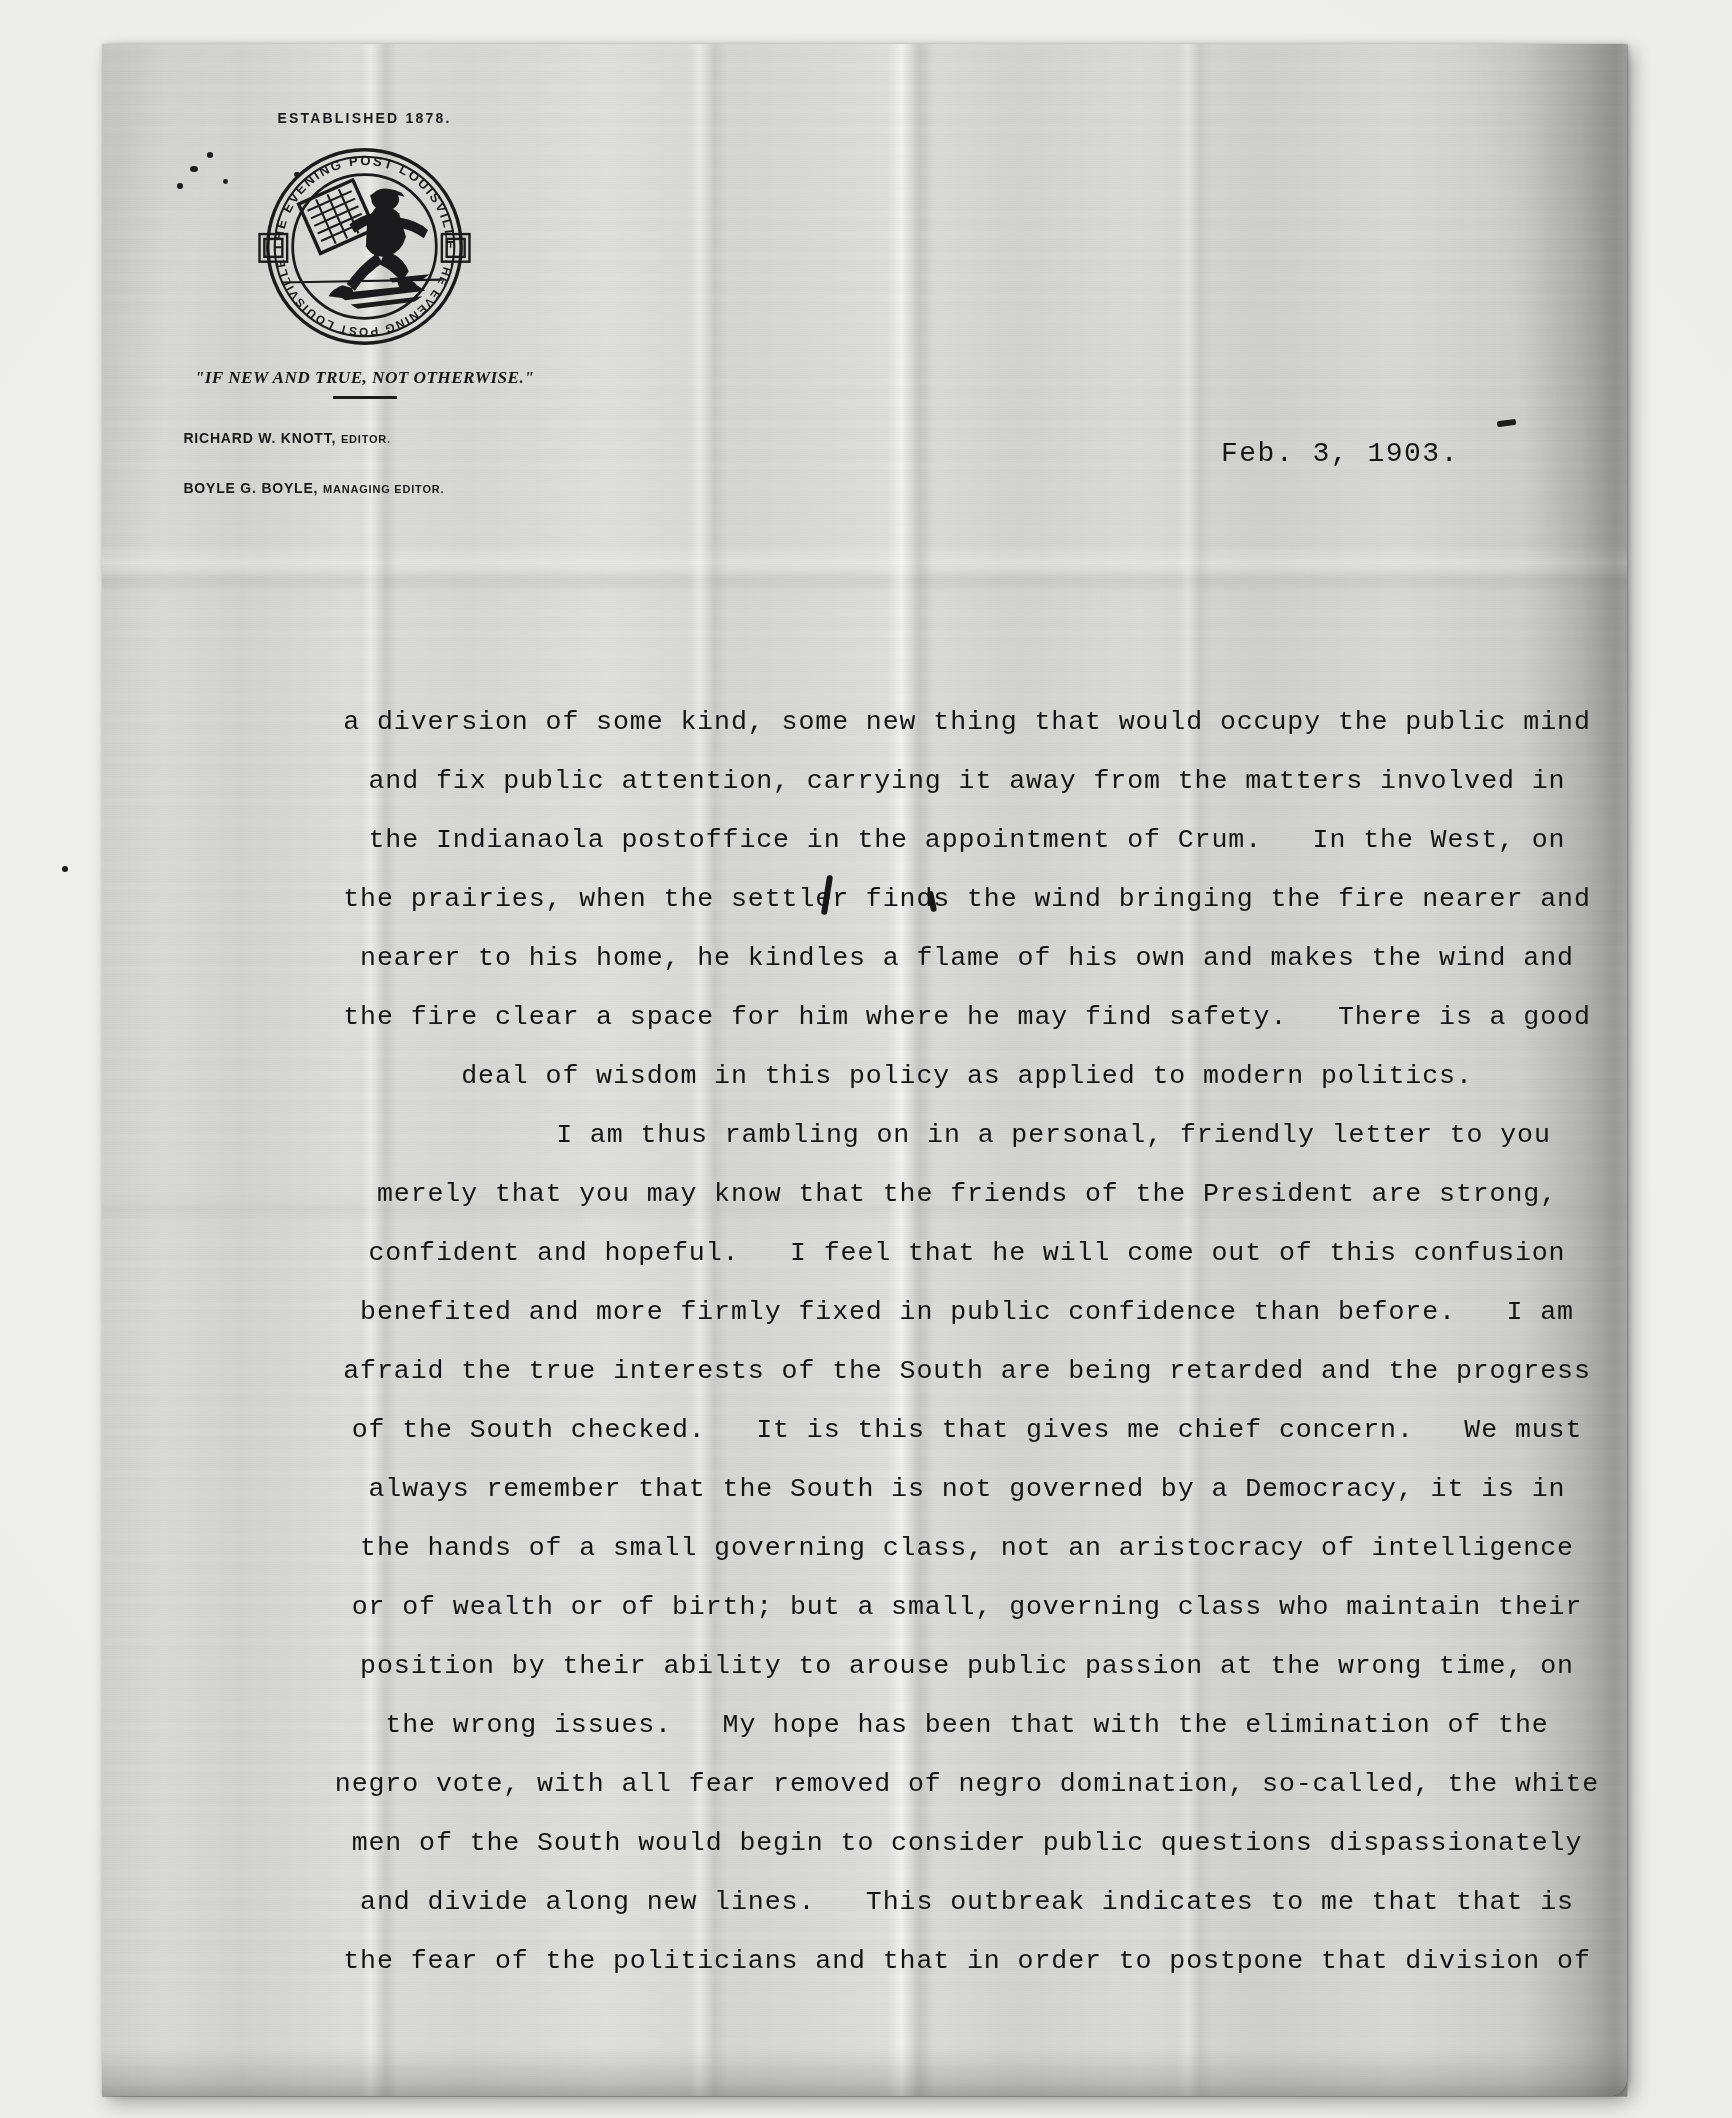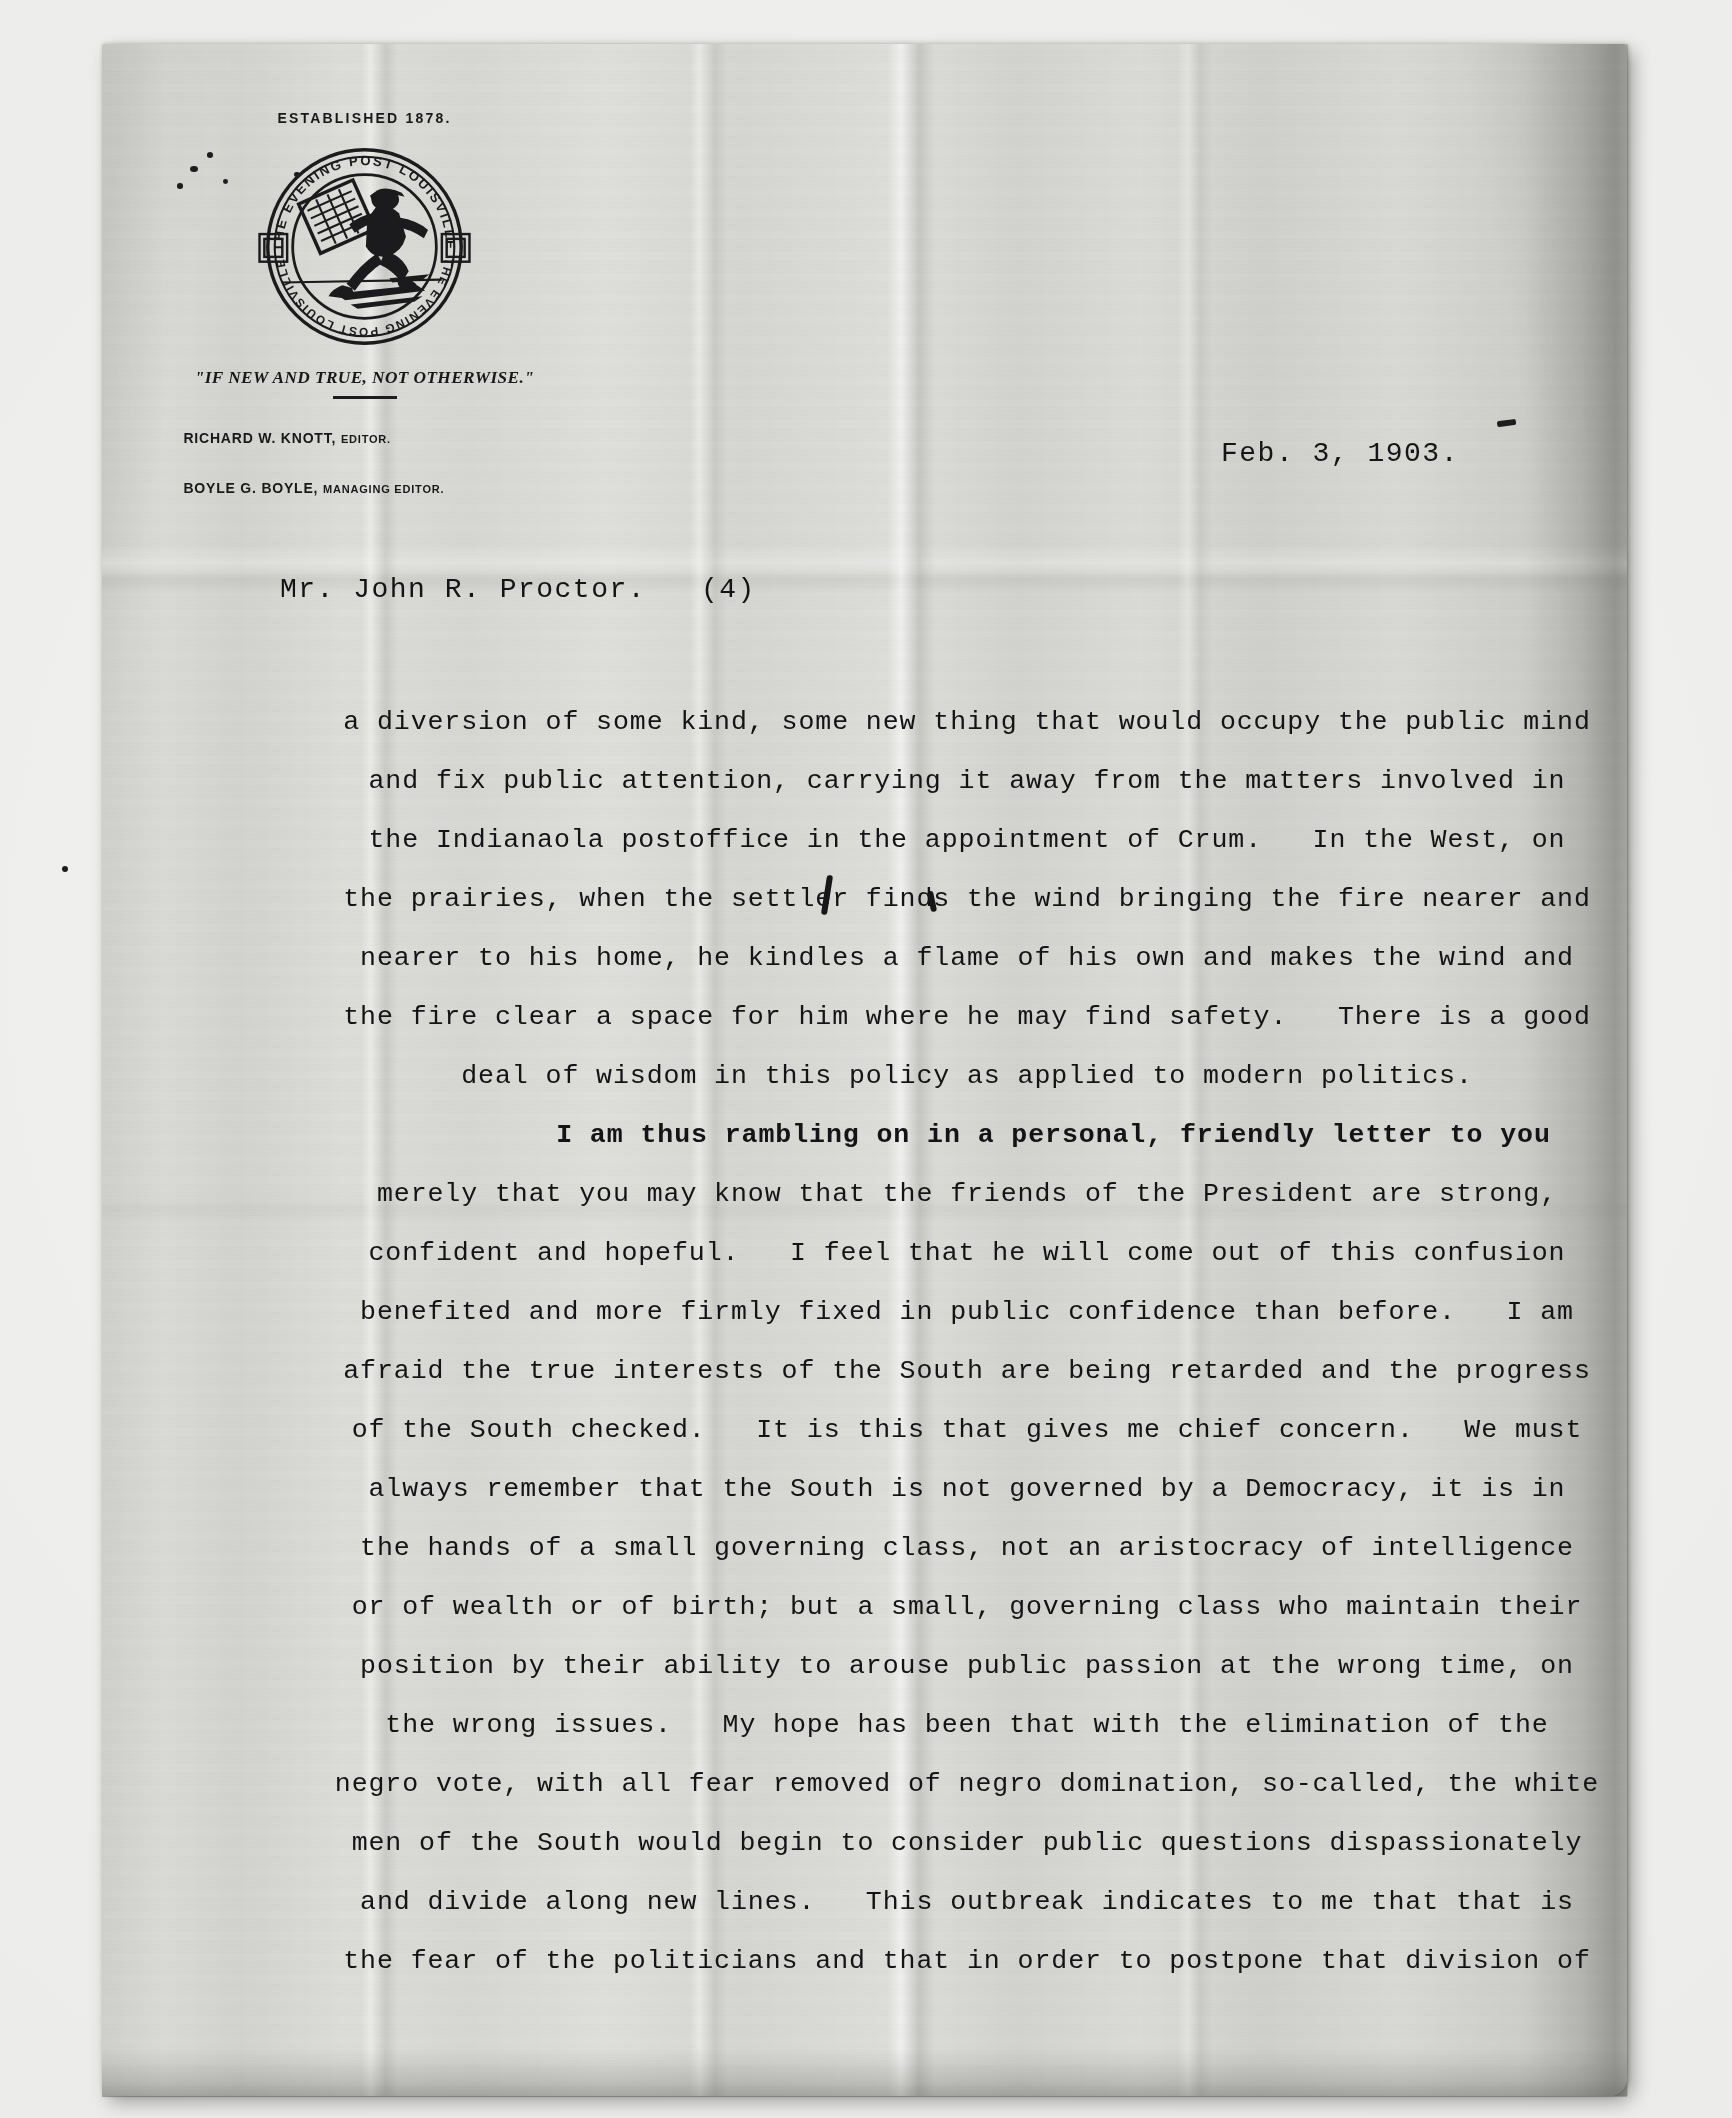--- a/index.html
+++ b/index.html
@@ -118,21 +118,21 @@
   }
 
   
   #body-text{
     position:absolute; left:178px; top:649px; width:1374px;
     font-size:26.6px; line-height:59px;
     letter-spacing:0.9px; color:#141416;
     white-space:pre;
   }
   .bline{ display:block; height:59px;text-align:center; }
-  .bline.indent{ text-indent:173px;font-weight:bold; }
+  .bline.indent{ text-indent:173px; }
 
   
   #ink-stroke-1{
     position:absolute; left:722px; top:831px;
     width:6.2px; height:40px; background:#17171a;
     transform:rotate(9deg); border-radius:2.8px;
   }
   #ink-stroke-2{
     position:absolute; left:827px; top:847px;
     width:5.5px; height:21px; background:#17171a;
@@ -237,20 +237,19 @@
   <div class="speck" style="left:88px;top:122px;width:7.6px;height:6.2px;"></div>
   <div class="speck" style="left:105px;top:108px;width:6.2px;height:5.5px;"></div>
   <div class="speck" style="left:75px;top:139px;width:5.5px;height:5.5px;"></div>
   <div class="speck" style="left:121px;top:135px;width:4.8px;height:4.8px;"></div>
   <div class="speck" style="left:192px;top:128px;width:5.5px;height:4.8px;"></div>
   <div class="speck" style="left:-40px;top:822px;width:6.2px;height:6.2px;"></div>
 
   <div id="date-line">Feb. 3, 1903.</div>
   <div id="stray-dash"></div>
 
-  <div id="addressee">Mr. John R. Proctor.   (4)</div>
 
   <div id="body-text"><span class="bline">a diversion of some kind, some new thing that would occupy the public mind</span><span class="bline">and fix public attention, carrying it away from the matters involved in</span><span class="bline">the Indianaola postoffice in the appointment of Crum.   In the West, on</span><span class="bline">the prairies, when the settler finds the wind bringing the fire nearer and</span><span class="bline">nearer to his home, he kindles a flame of his own and makes the wind and</span><span class="bline">the fire clear a space for him where he may find safety.   There is a good</span><span class="bline">deal of wisdom in this policy as applied to modern politics.</span><span class="bline indent">I am thus rambling on in a personal, friendly letter to you</span><span class="bline">merely that you may know that the friends of the President are strong,</span><span class="bline">confident and hopeful.   I feel that he will come out of this confusion</span><span class="bline">benefited and more firmly fixed in public confidence than before.   I am</span><span class="bline">afraid the true interests of the South are being retarded and the progress</span><span class="bline">of the South checked.   It is this that gives me chief concern.   We must</span><span class="bline">always remember that the South is not governed by a Democracy, it is in</span><span class="bline">the hands of a small governing class, not an aristocracy of intelligence</span><span class="bline">or of wealth or of birth; but a small, governing class who maintain their</span><span class="bline">position by their ability to arouse public passion at the wrong time, on</span><span class="bline">the wrong issues.   My hope has been that with the elimination of the</span><span class="bline">negro vote, with all fear removed of negro domination, so-called, the white</span><span class="bline">men of the South would begin to consider public questions dispassionately</span><span class="bline">and divide along new lines.   This outbreak indicates to me that that is</span><span class="bline">the fear of the politicians and that in order to postpone that division of</span></div>
 
   <div id="ink-stroke-1"></div>
   <div id="ink-stroke-2"></div>
 </div>
 
 
 </body></html>

